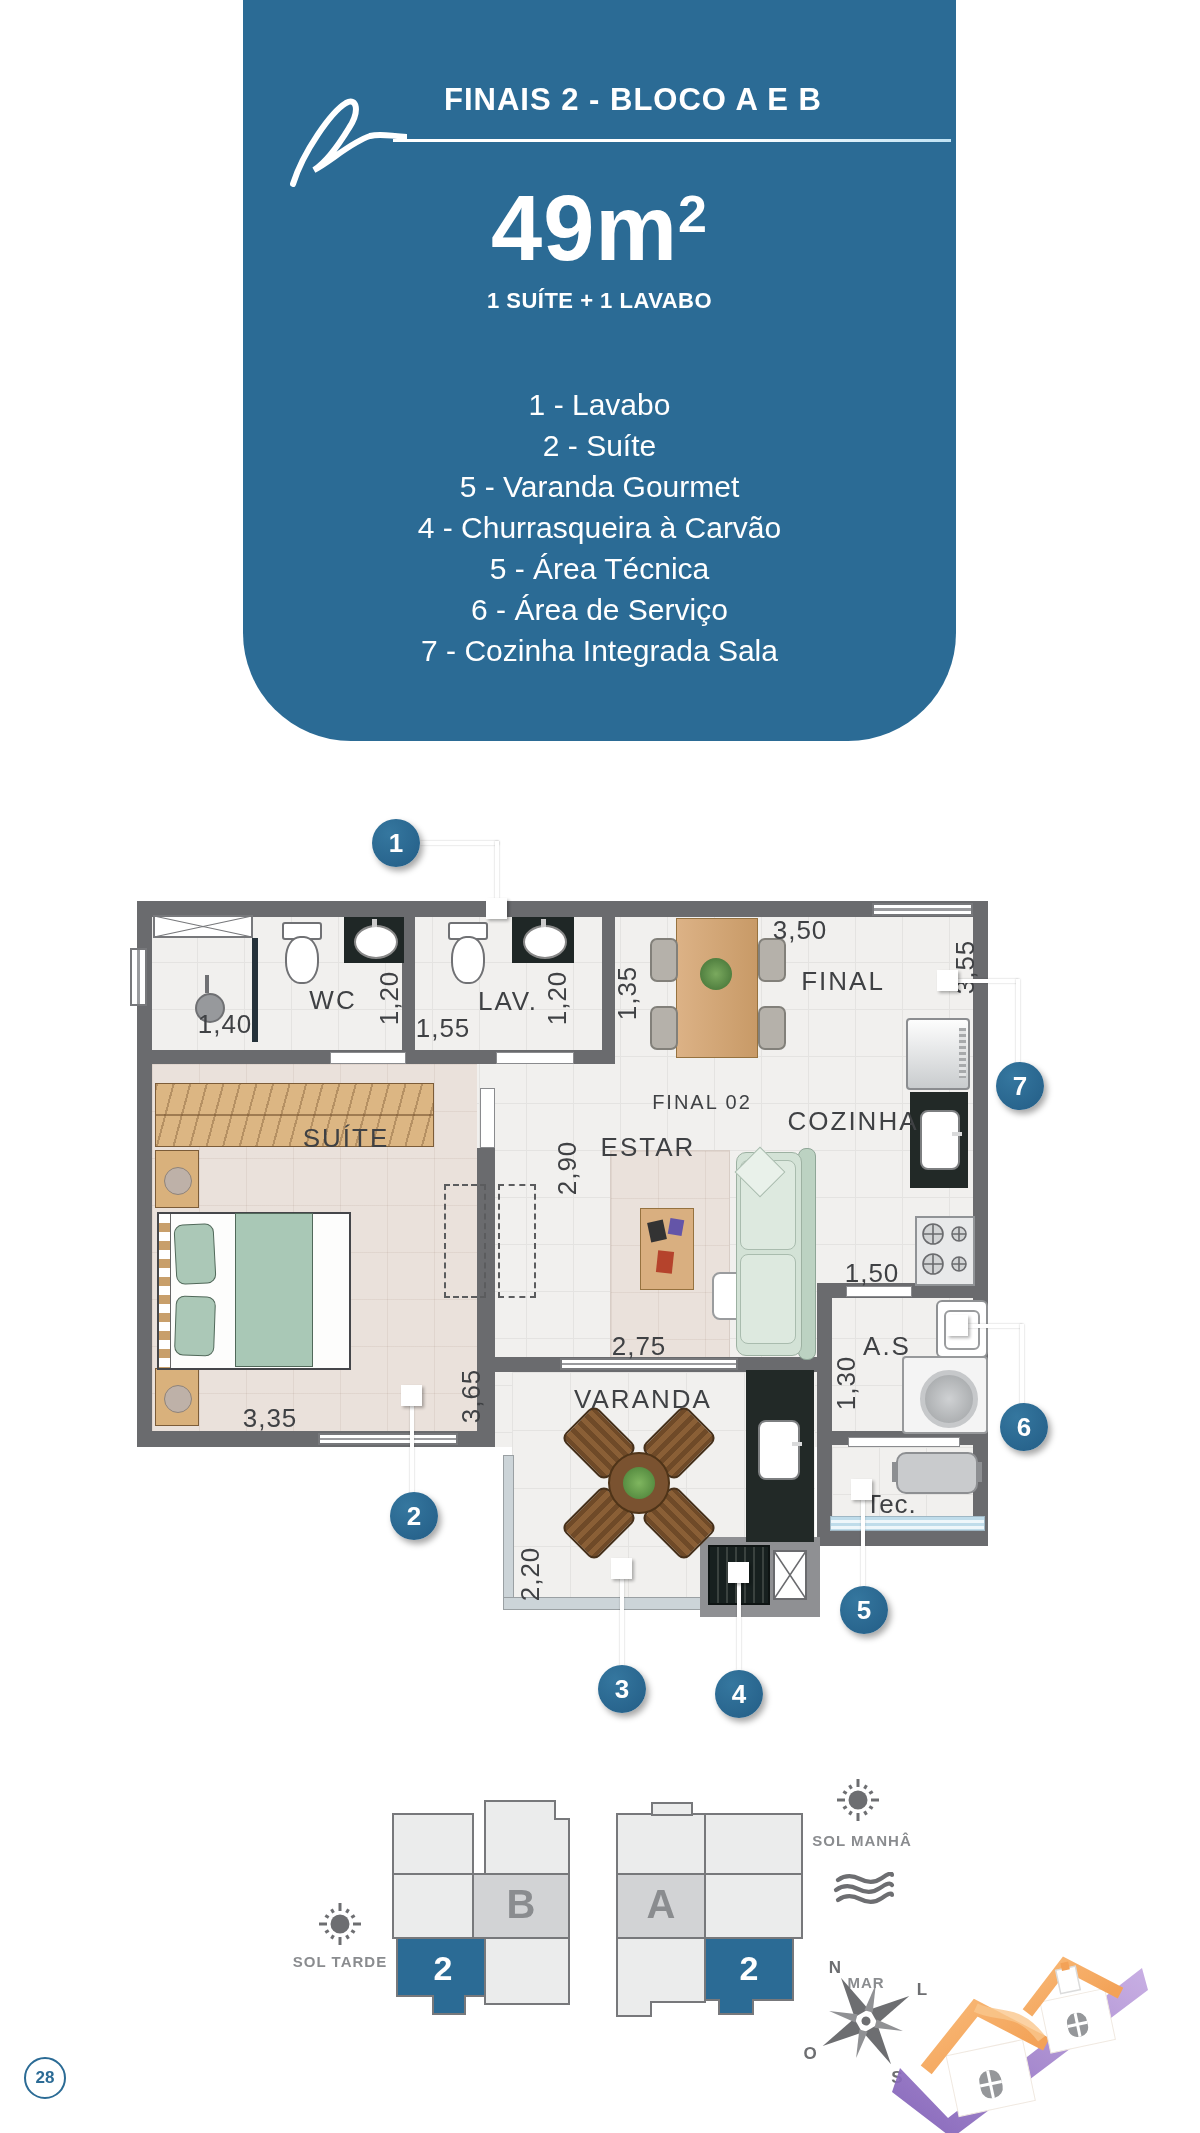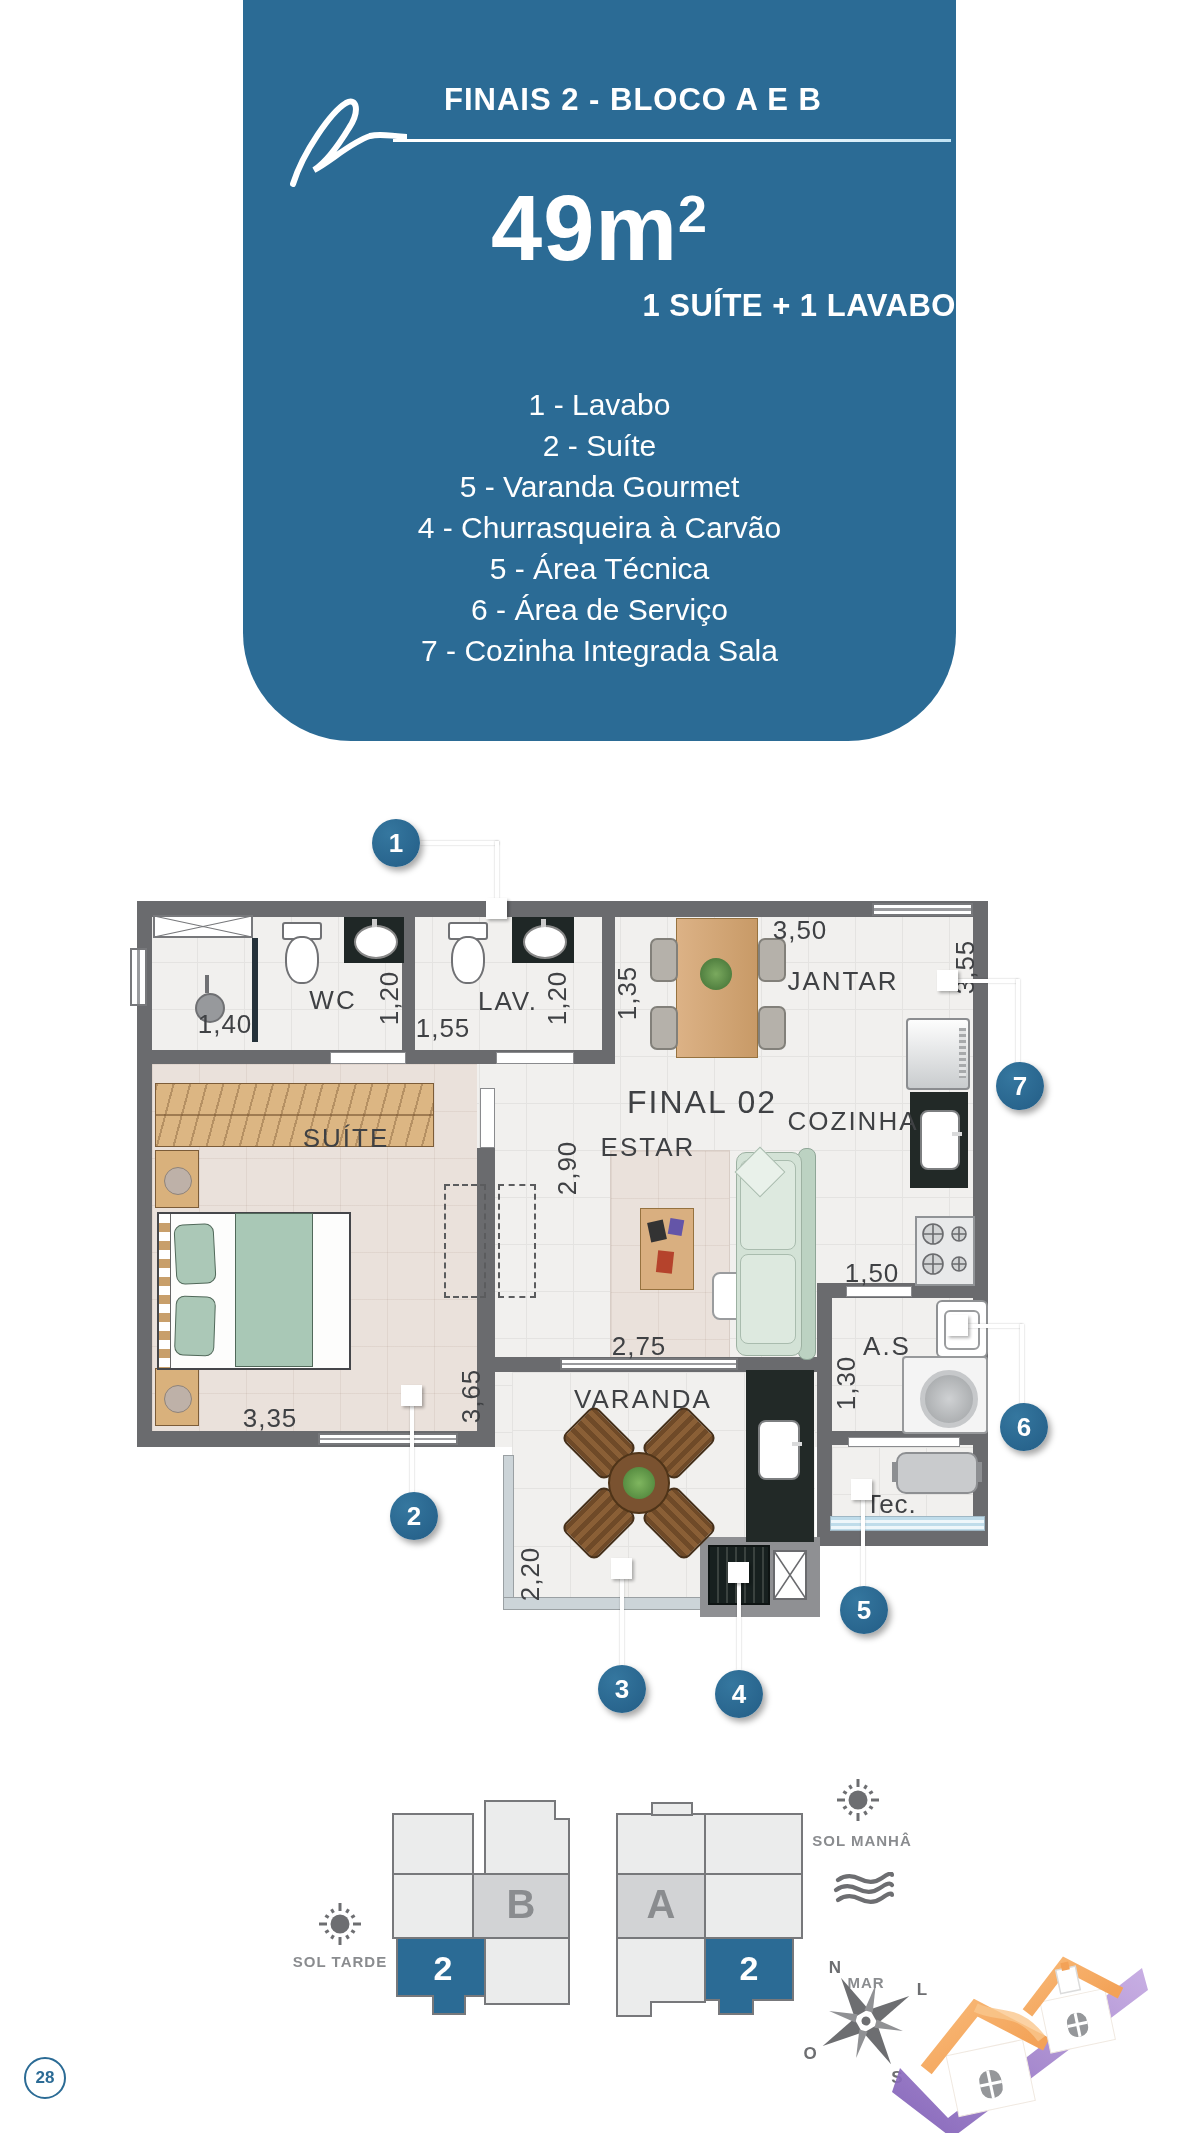--- a/index.html
+++ b/index.html
@@ -9,22 +9,22 @@
   
   #card{position:absolute;left:243px;top:0;width:713px;height:741px;background:#2b6b95;
         border-radius:0 0 108px 108px;}
   .card-title{position:absolute;left:110px;top:82px;width:560px;text-align:center;color:#fff;
         font-size:31px;font-weight:bold;letter-spacing:1px;white-space:nowrap;}
   .card-rule{position:absolute;left:150px;top:139px;width:558px;height:3px;
         background:linear-gradient(90deg,#ffffff 60%,#bfe2f4);}
   .card-area{position:absolute;left:0;top:176px;width:713px;text-align:center;color:#fff;
         font-size:92px;font-weight:bold;letter-spacing:1px;}
   .card-area sup{font-size:52px;vertical-align:28px;}
-  .card-sub{position:absolute;left:0;top:288px;width:713px;text-align:right;color:#fff;
-        font-size:31px;font-weight:bold;letter-spacing:0.5px;}
+  .card-sub{position:absolute;left:0;top:288px;width:713px;text-align:center;color:#fff;
+        font-size:22px;font-weight:bold;letter-spacing:0.5px;}
   .legend{position:absolute;left:0;top:384px;width:713px;text-align:center;color:#fff;
         font-size:30px;line-height:41px;font-weight:400;}
   
   .floor{position:absolute;background-color:#f1f0ee;
         background-image:linear-gradient(to right,#e4e3e1 1px,transparent 1px),
                          linear-gradient(to bottom,#e4e3e1 1px,transparent 1px);
         background-size:47px 47px;}
   .rug{position:absolute;background-color:#eae1db;
         background-image:linear-gradient(to right,rgba(140,110,90,.10) 1px,transparent 1px),
                          linear-gradient(to bottom,rgba(140,110,90,.10) 1px,transparent 1px);
@@ -225,28 +225,28 @@
     </div>
 
     <div class="abs" style="left:896px;top:1452px;width:78px;height:38px;background:#c9cbcd;border:2px solid #8d8f92;border-radius:10px;">
       <div class="abs" style="left:-6px;top:8px;width:6px;height:20px;background:#8d8f92;"></div>
       <div class="abs" style="right:-6px;top:8px;width:6px;height:20px;background:#8d8f92;"></div>
     </div>
     <div class="abs" style="left:830px;top:1516px;width:153px;height:13px;background:repeating-linear-gradient(180deg,#bfdcea 0 3px,#eef6fa 3px 6px);border:1px solid #9fb7c4;"></div>
 
     <div class="room" style="left:333px;top:1000px;">WC</div>
     <div class="room" style="left:508px;top:1001px;">LAV.</div>
-    <div class="room" style="left:843px;top:981px;">JANTAR</div>
+    <div class="room" style="left:843px;top:981px;">FINAL</div>
     <div class="room" style="left:346px;top:1138px;">SUÍTE</div>
     <div class="room" style="left:648px;top:1147px;">ESTAR</div>
     <div class="room" style="left:853px;top:1121px;">COZINHA</div>
     <div class="room" style="left:643px;top:1399px;">VARANDA</div>
     <div class="room" style="left:887px;top:1346px;">A.S</div>
     <div class="room" style="left:891px;top:1504px;letter-spacing:1px;">Tec.</div>
-    <div class="room" style="left:702px;top:1102px;font-size:32px;">FINAL 02</div>
+    <div class="room" style="left:702px;top:1102px;font-size:20px;">FINAL 02</div>
 
     <div class="dim" style="left:225px;top:1024px;">1,40</div>
     <div class="dim v" style="left:389px;top:998px;">1,20</div>
     <div class="dim" style="left:443px;top:1028px;">1,55</div>
     <div class="dim v" style="left:557px;top:998px;">1,20</div>
     <div class="dim v" style="left:627px;top:993px;">1,35</div>
     <div class="dim" style="left:800px;top:930px;">3,50</div>
     <div class="dim v" style="left:965px;top:967px;">3,55</div>
     <div class="dim v" style="left:567px;top:1168px;">2,90</div>
     <div class="dim" style="left:270px;top:1418px;">3,35</div>

